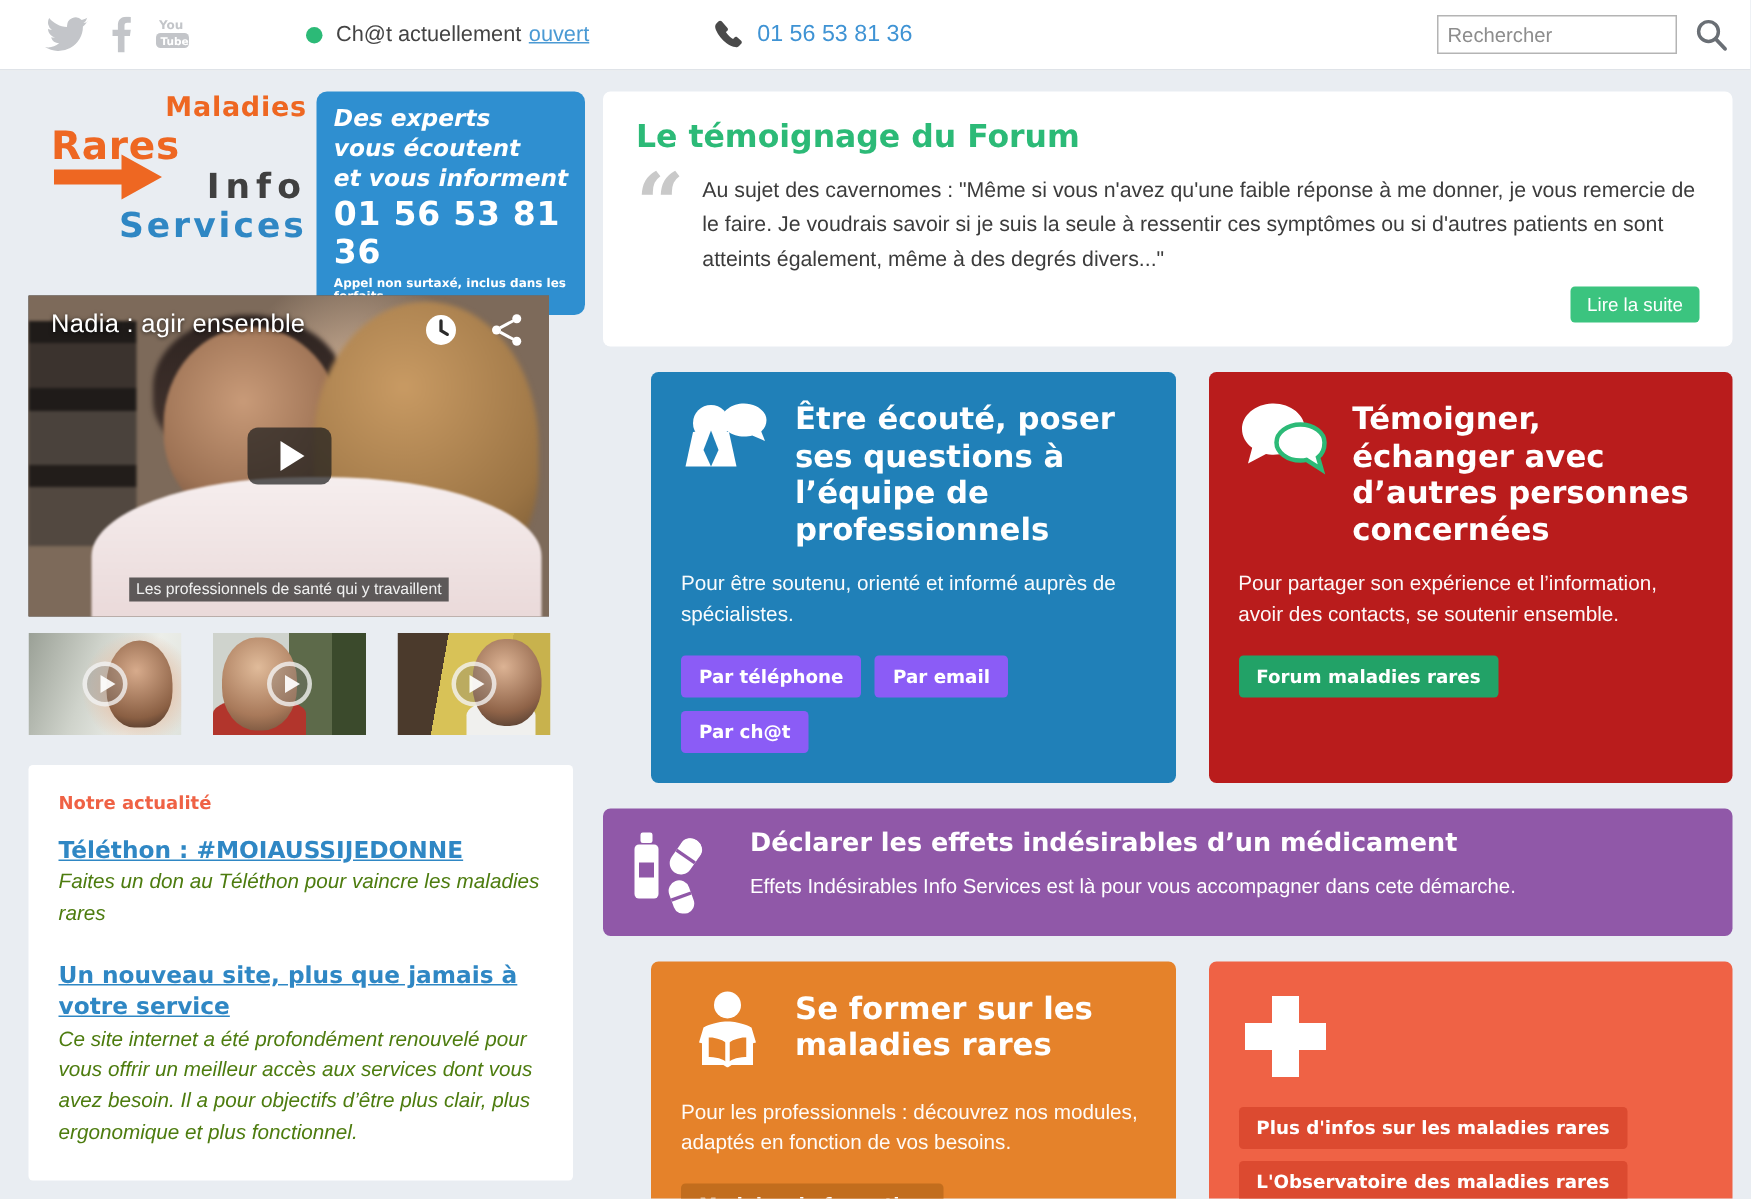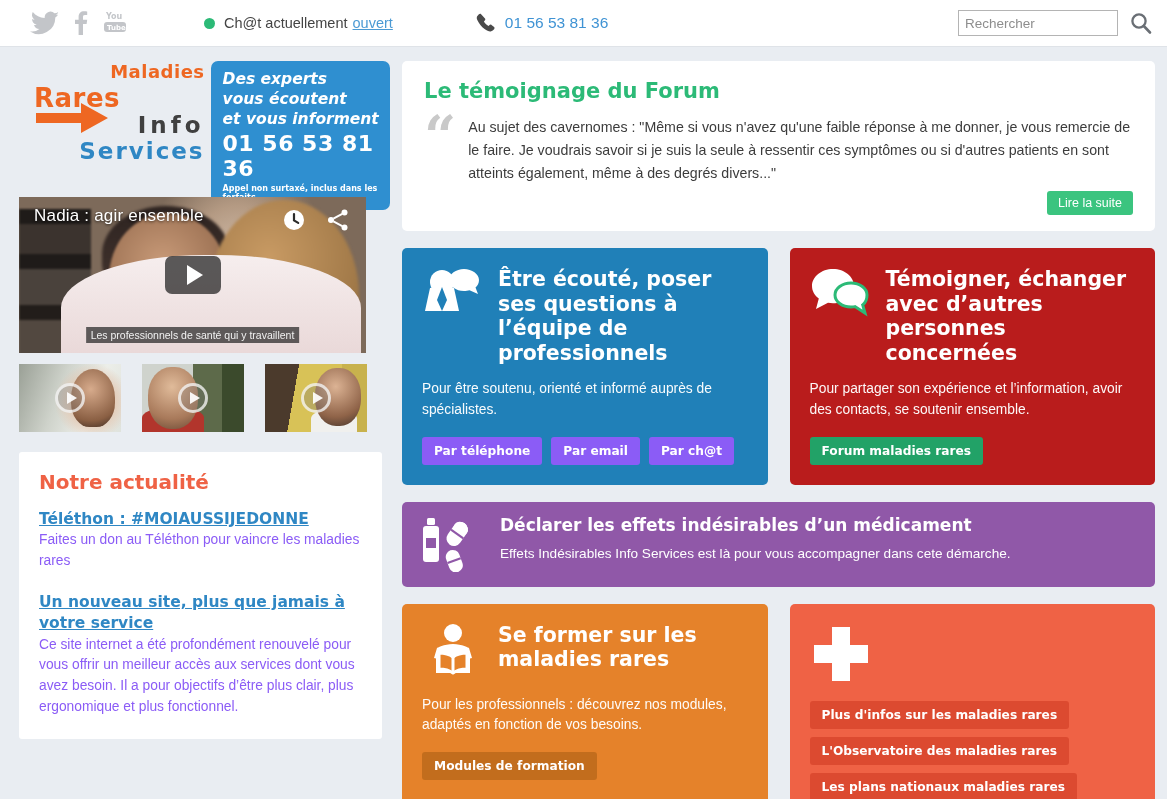--- a/index.html
+++ b/index.html
@@ -148,21 +148,21 @@
     font-family: "DejaVu Sans", sans-serif;
     font-size: 8px;
     font-weight: bold;
     margin-top: 3px;
   }
 
   
   .video {
     position: relative;
     margin: 4px 0 0 7px;
-    width: 347px; height: 156px;
+    width: 347px; height: 214px;
     overflow: hidden;
     background: #4a4440;
   }
   .video-bg {
     position: absolute; inset: 0;
     background:
       radial-gradient(ellipse 120px 150px at 63% 44%, #d8c4b2 0%, #b49a83 40%, #7d6a5a 75%),
       radial-gradient(ellipse 160px 180px at 30% 55%, #3a3430 0%, #5a5148 55%, #7a6f63 100%),
       linear-gradient(150deg,#6d655e 0%, #9c8d7f 45%, #c8bcae 100%);
   }
@@ -297,37 +297,38 @@
     margin: 20px 0 0 7px;
     width: 363px;
     background: #fff;
     border-radius: 3px;
     padding: 18px 20px 22px 20px;
   }
   .news-title {
     color: #ef6245;
     font-family: "DejaVu Sans", sans-serif;
     font-weight: bold;
-    font-size: 20px;
+    font-size: 12px;
     margin-bottom: 15px;
   }
   .news-h {
     color: #2f87c4;
     font-family: "DejaVu Sans", sans-serif;
     font-weight: bold;
     font-size: 15.5px;
     line-height: 1.38;
     margin-bottom: 7px;
     cursor: pointer;
   }
   .news-p {
-    color: #8b5cf6;
+    color: #4d7c0f;
     font-size: 13.8px;
     line-height: 1.5;
     margin: 0 0 20px 0;
+    font-style: italic;
   }
   .news-p.last { margin-bottom: 0; }
 
   
   .card { border-radius: 5px; }
 
   .testimonial {
     background: #fff;
     padding: 18px 22px 16px 22px;
     min-height: 143px;
@@ -366,20 +367,21 @@
     padding: 5px 11px;
     font-size: 12.5px;
     font-family: "Liberation Sans", sans-serif;
     cursor: pointer;
   }
 
   .grid2 {
     display: flex;
     gap: 22px;
     margin-top: 17px;
+    margin-left: 32px;
   }
   .sv-card {
     flex: 1;
     border-radius: 5px;
     padding: 19px 22px 20px 20px;
     color: #fff;
     min-height: 228px;
   }
   .sv-blue  { background: #2080b8; }
   .sv-green { background: #b91c1c; }

